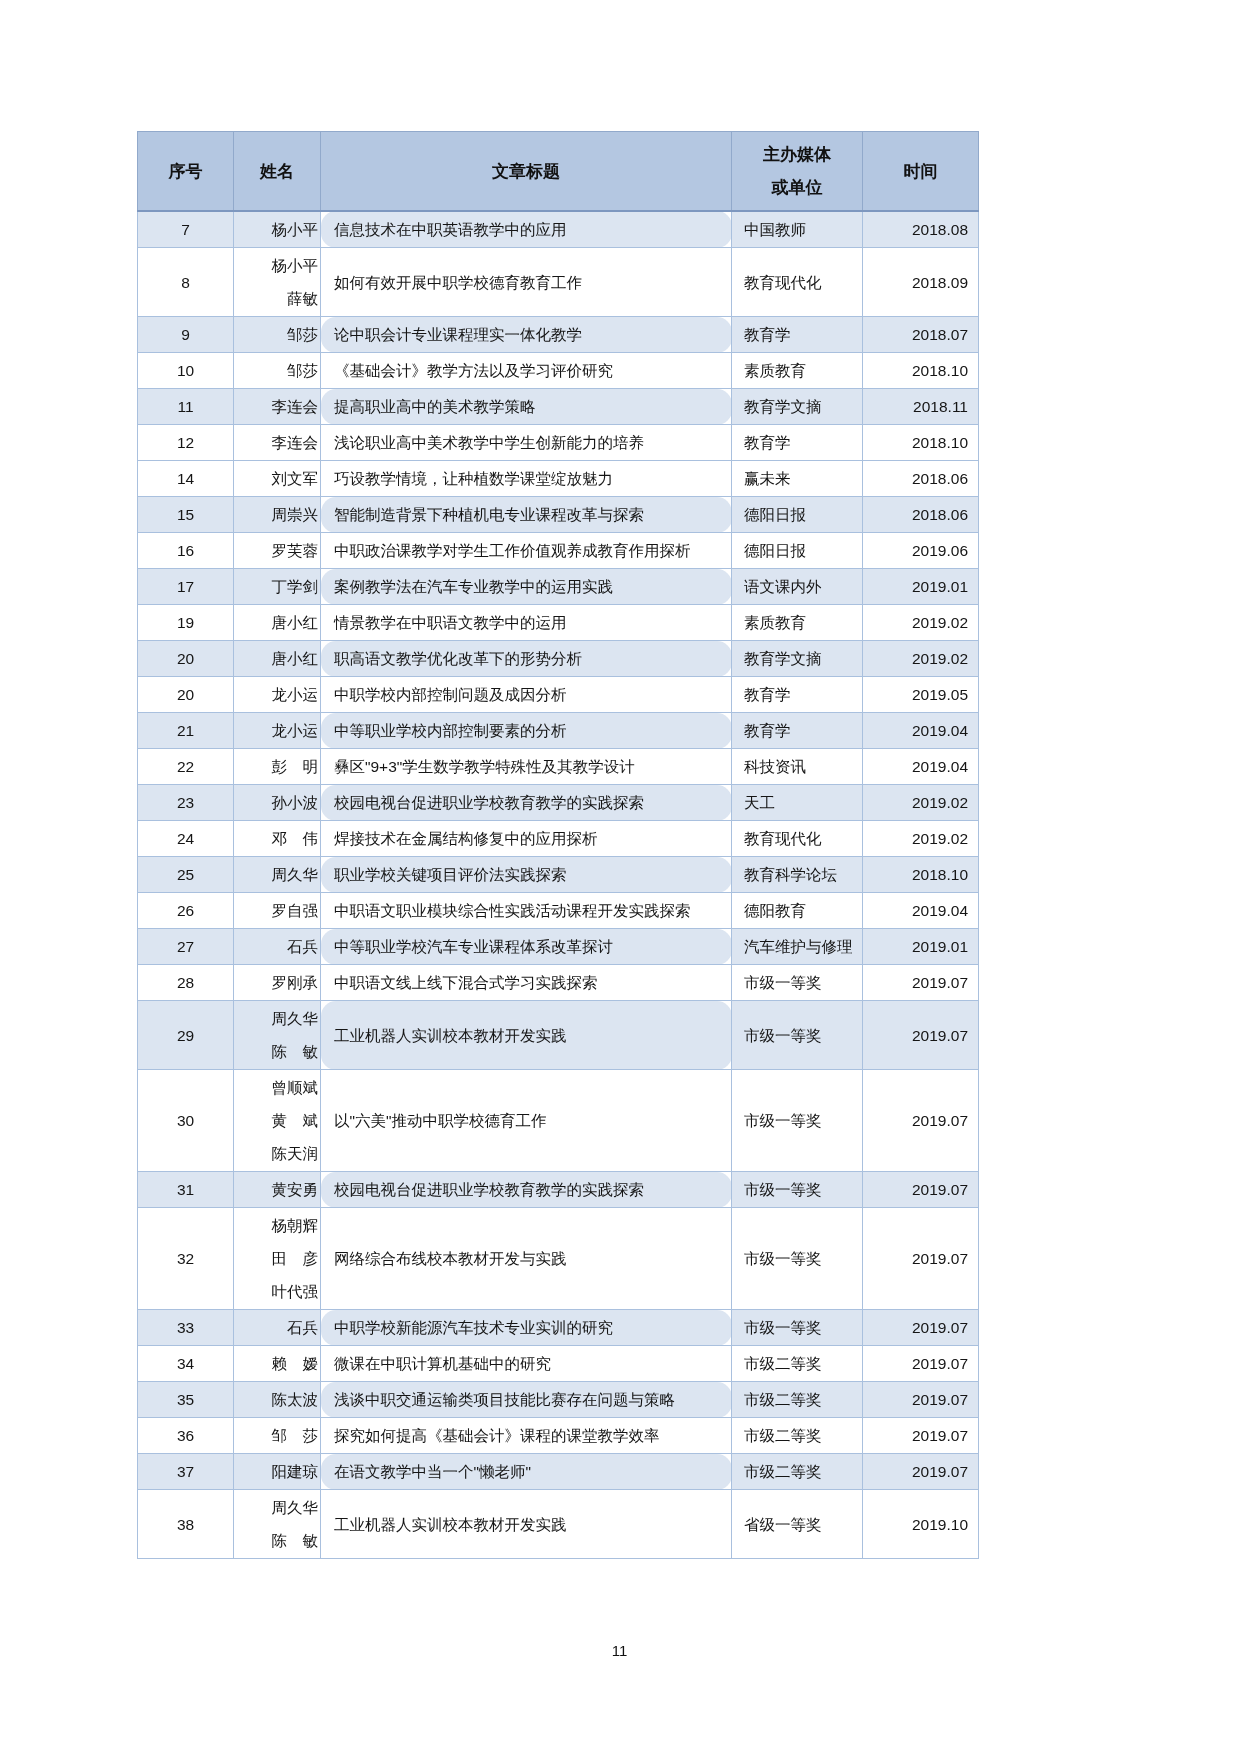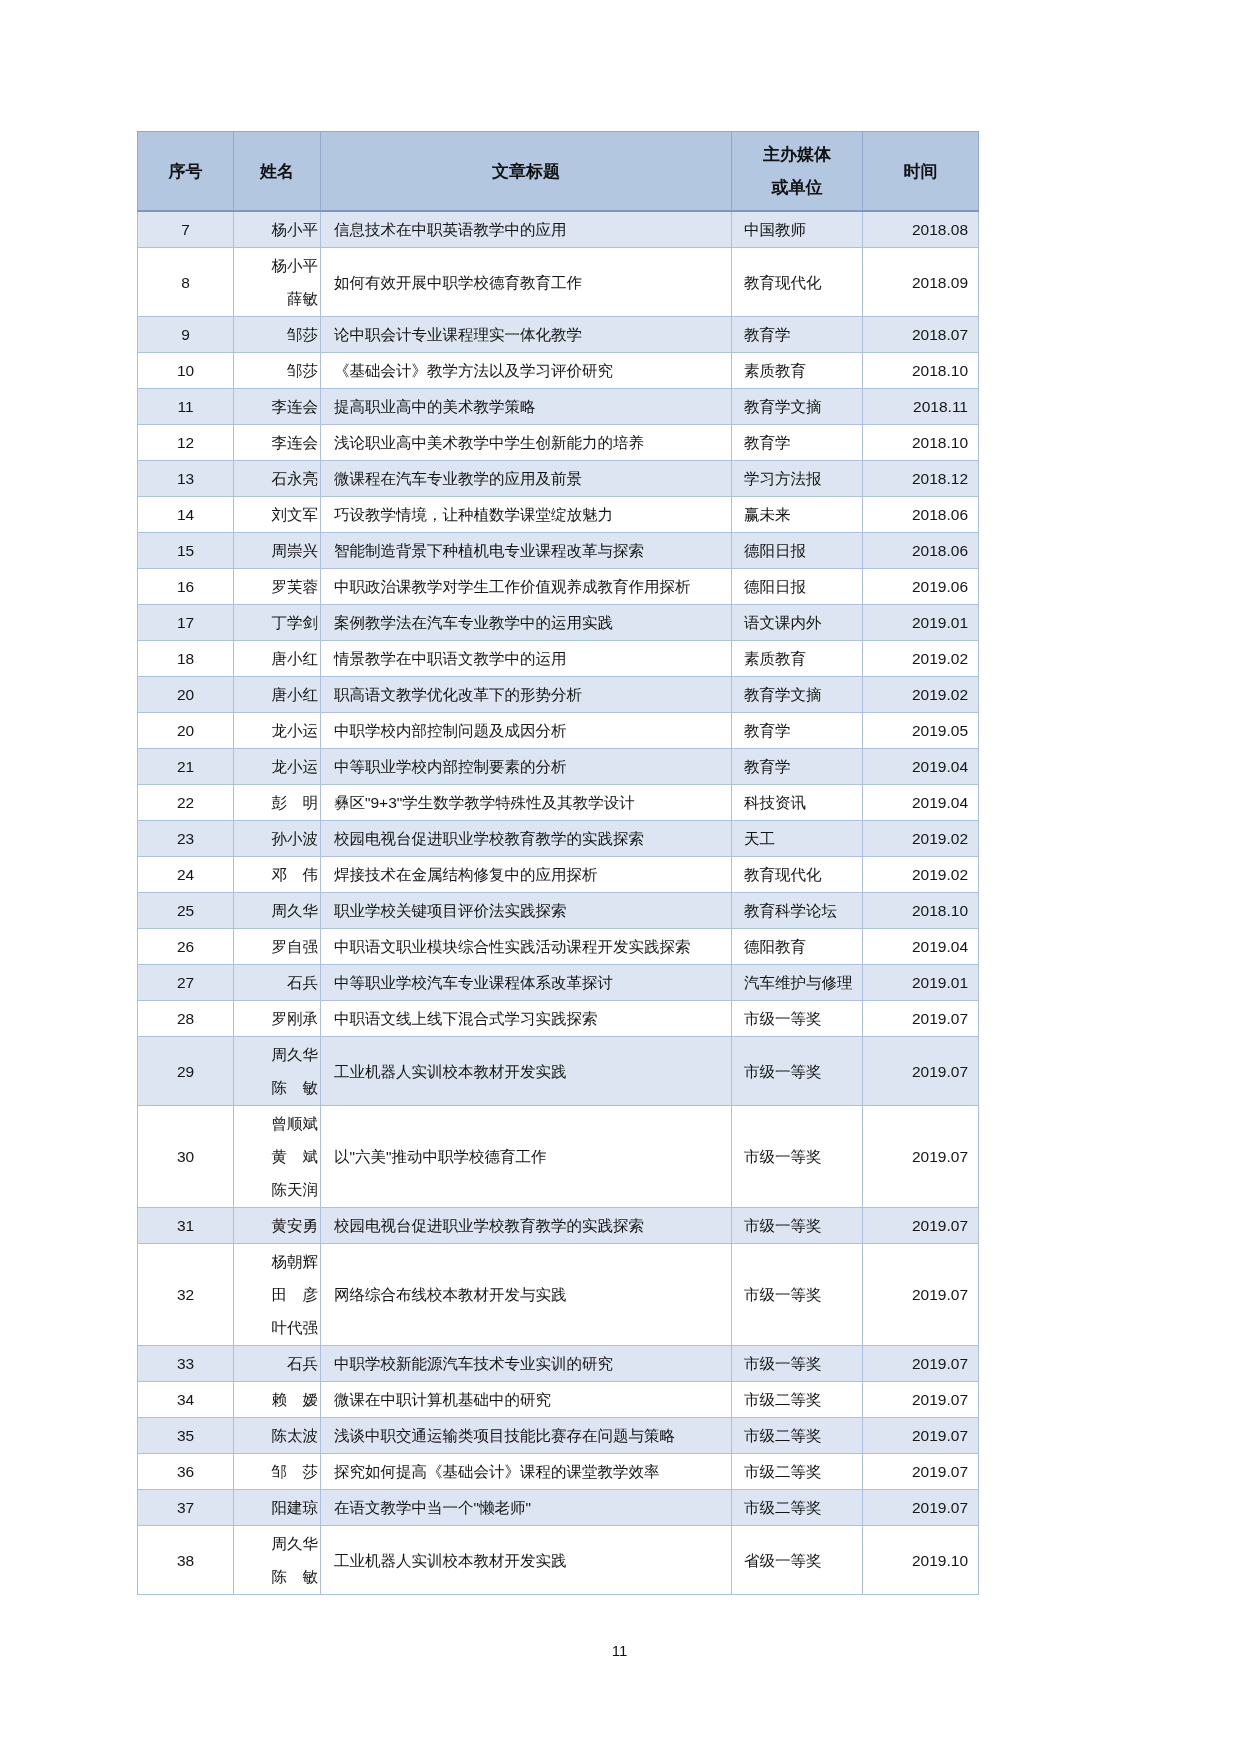--- a/index.html
+++ b/index.html
@@ -43,21 +43,21 @@
     height: 31px;
     padding: 2px 10px;
     vertical-align: middle;
     line-height: 25px;
     background: #ffffff;
   }
   .pub-table tr.band td { background: #dce5f1; }
   .pub-table td.c-no   { text-align: center; padding: 2px 2px; }
   .pub-table td.c-name { text-align: right; padding: 2px 2px; }
   .pub-table td.c-name.multi { white-space: pre-line; line-height: 33px; padding-top: 1px; padding-bottom: 1px; }
-  .pub-table td.c-title { text-align: left; padding-left: 13px; padding-right: 6px; }
+  .pub-table td.c-title { text-align: left; padding-left: 13px; padding-right: 6px; border-radius: 15px; }
   .pub-table td.c-media { text-align: left; padding-left: 12px; padding-right: 4px; font-family: Liberation Serif, serif; }
   .pub-table td.c-date  { text-align: right; padding-left: 14px; }
   .page-num {
     position: absolute;
     left: 0; top: 1642px;
     width: 100%;
     text-align: center;
     font-size: 15px;
     color: #111111;
   }
@@ -122,27 +122,20 @@
           <td class="c-media">教育学文摘</td>
           <td class="c-date">2018.11</td>
         </tr>
         <tr>
           <td class="c-no">12</td>
           <td class="c-name">李连会</td>
           <td class="c-title">浅论职业高中美术教学中学生创新能力的培养</td>
           <td class="c-media">教育学</td>
           <td class="c-date">2018.10</td>
         </tr>
-        <tr class="band">
-          <td class="c-no">13</td>
-          <td class="c-name">石永亮</td>
-          <td class="c-title">微课程在汽车专业教学的应用及前景</td>
-          <td class="c-media">学习方法报</td>
-          <td class="c-date">2018.12</td>
-        </tr>
         <tr>
           <td class="c-no">14</td>
           <td class="c-name">刘文军</td>
           <td class="c-title">巧设教学情境，让种植数学课堂绽放魅力</td>
           <td class="c-media">赢未来</td>
           <td class="c-date">2018.06</td>
         </tr>
         <tr class="band">
           <td class="c-no">15</td>
           <td class="c-name">周崇兴</td>
@@ -158,21 +151,21 @@
           <td class="c-date">2019.06</td>
         </tr>
         <tr class="band">
           <td class="c-no">17</td>
           <td class="c-name">丁学剑</td>
           <td class="c-title">案例教学法在汽车专业教学中的运用实践</td>
           <td class="c-media">语文课内外</td>
           <td class="c-date">2019.01</td>
         </tr>
         <tr>
-          <td class="c-no">18</td>
+          <td class="c-no">19</td>
           <td class="c-name">唐小红</td>
           <td class="c-title">情景教学在中职语文教学中的运用</td>
           <td class="c-media">素质教育</td>
           <td class="c-date">2019.02</td>
         </tr>
         <tr class="band">
           <td class="c-no">20</td>
           <td class="c-name">唐小红</td>
           <td class="c-title">职高语文教学优化改革下的形势分析</td>
           <td class="c-media">教育学文摘</td>

